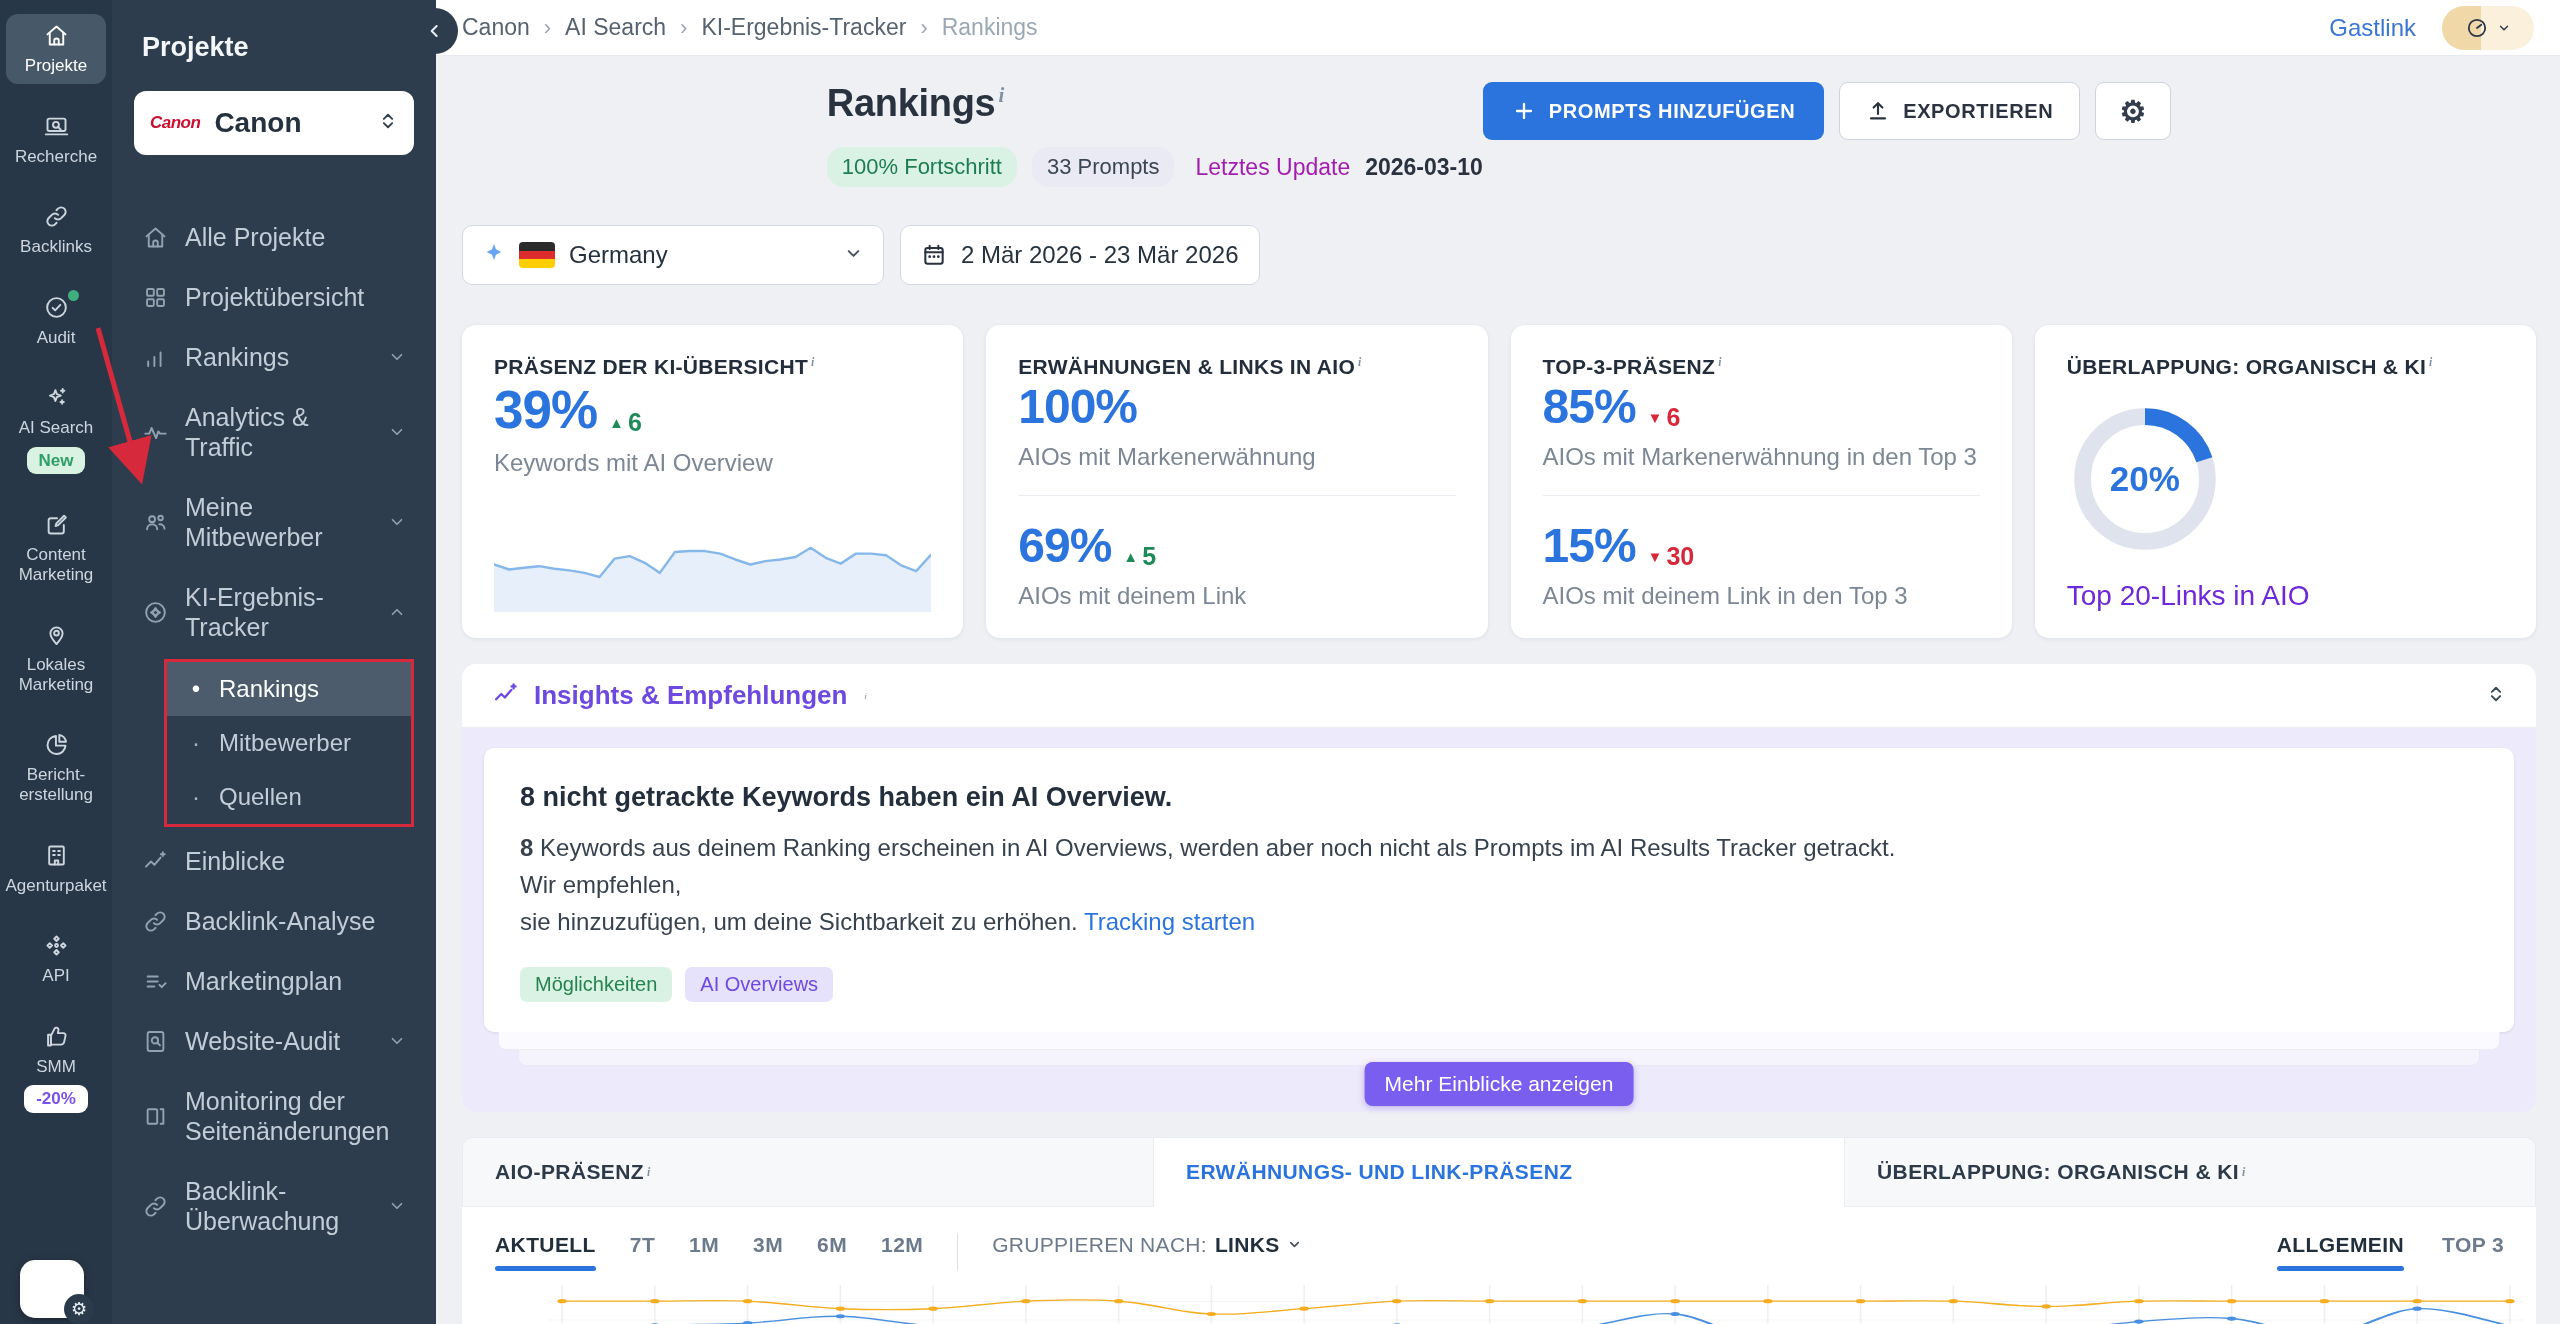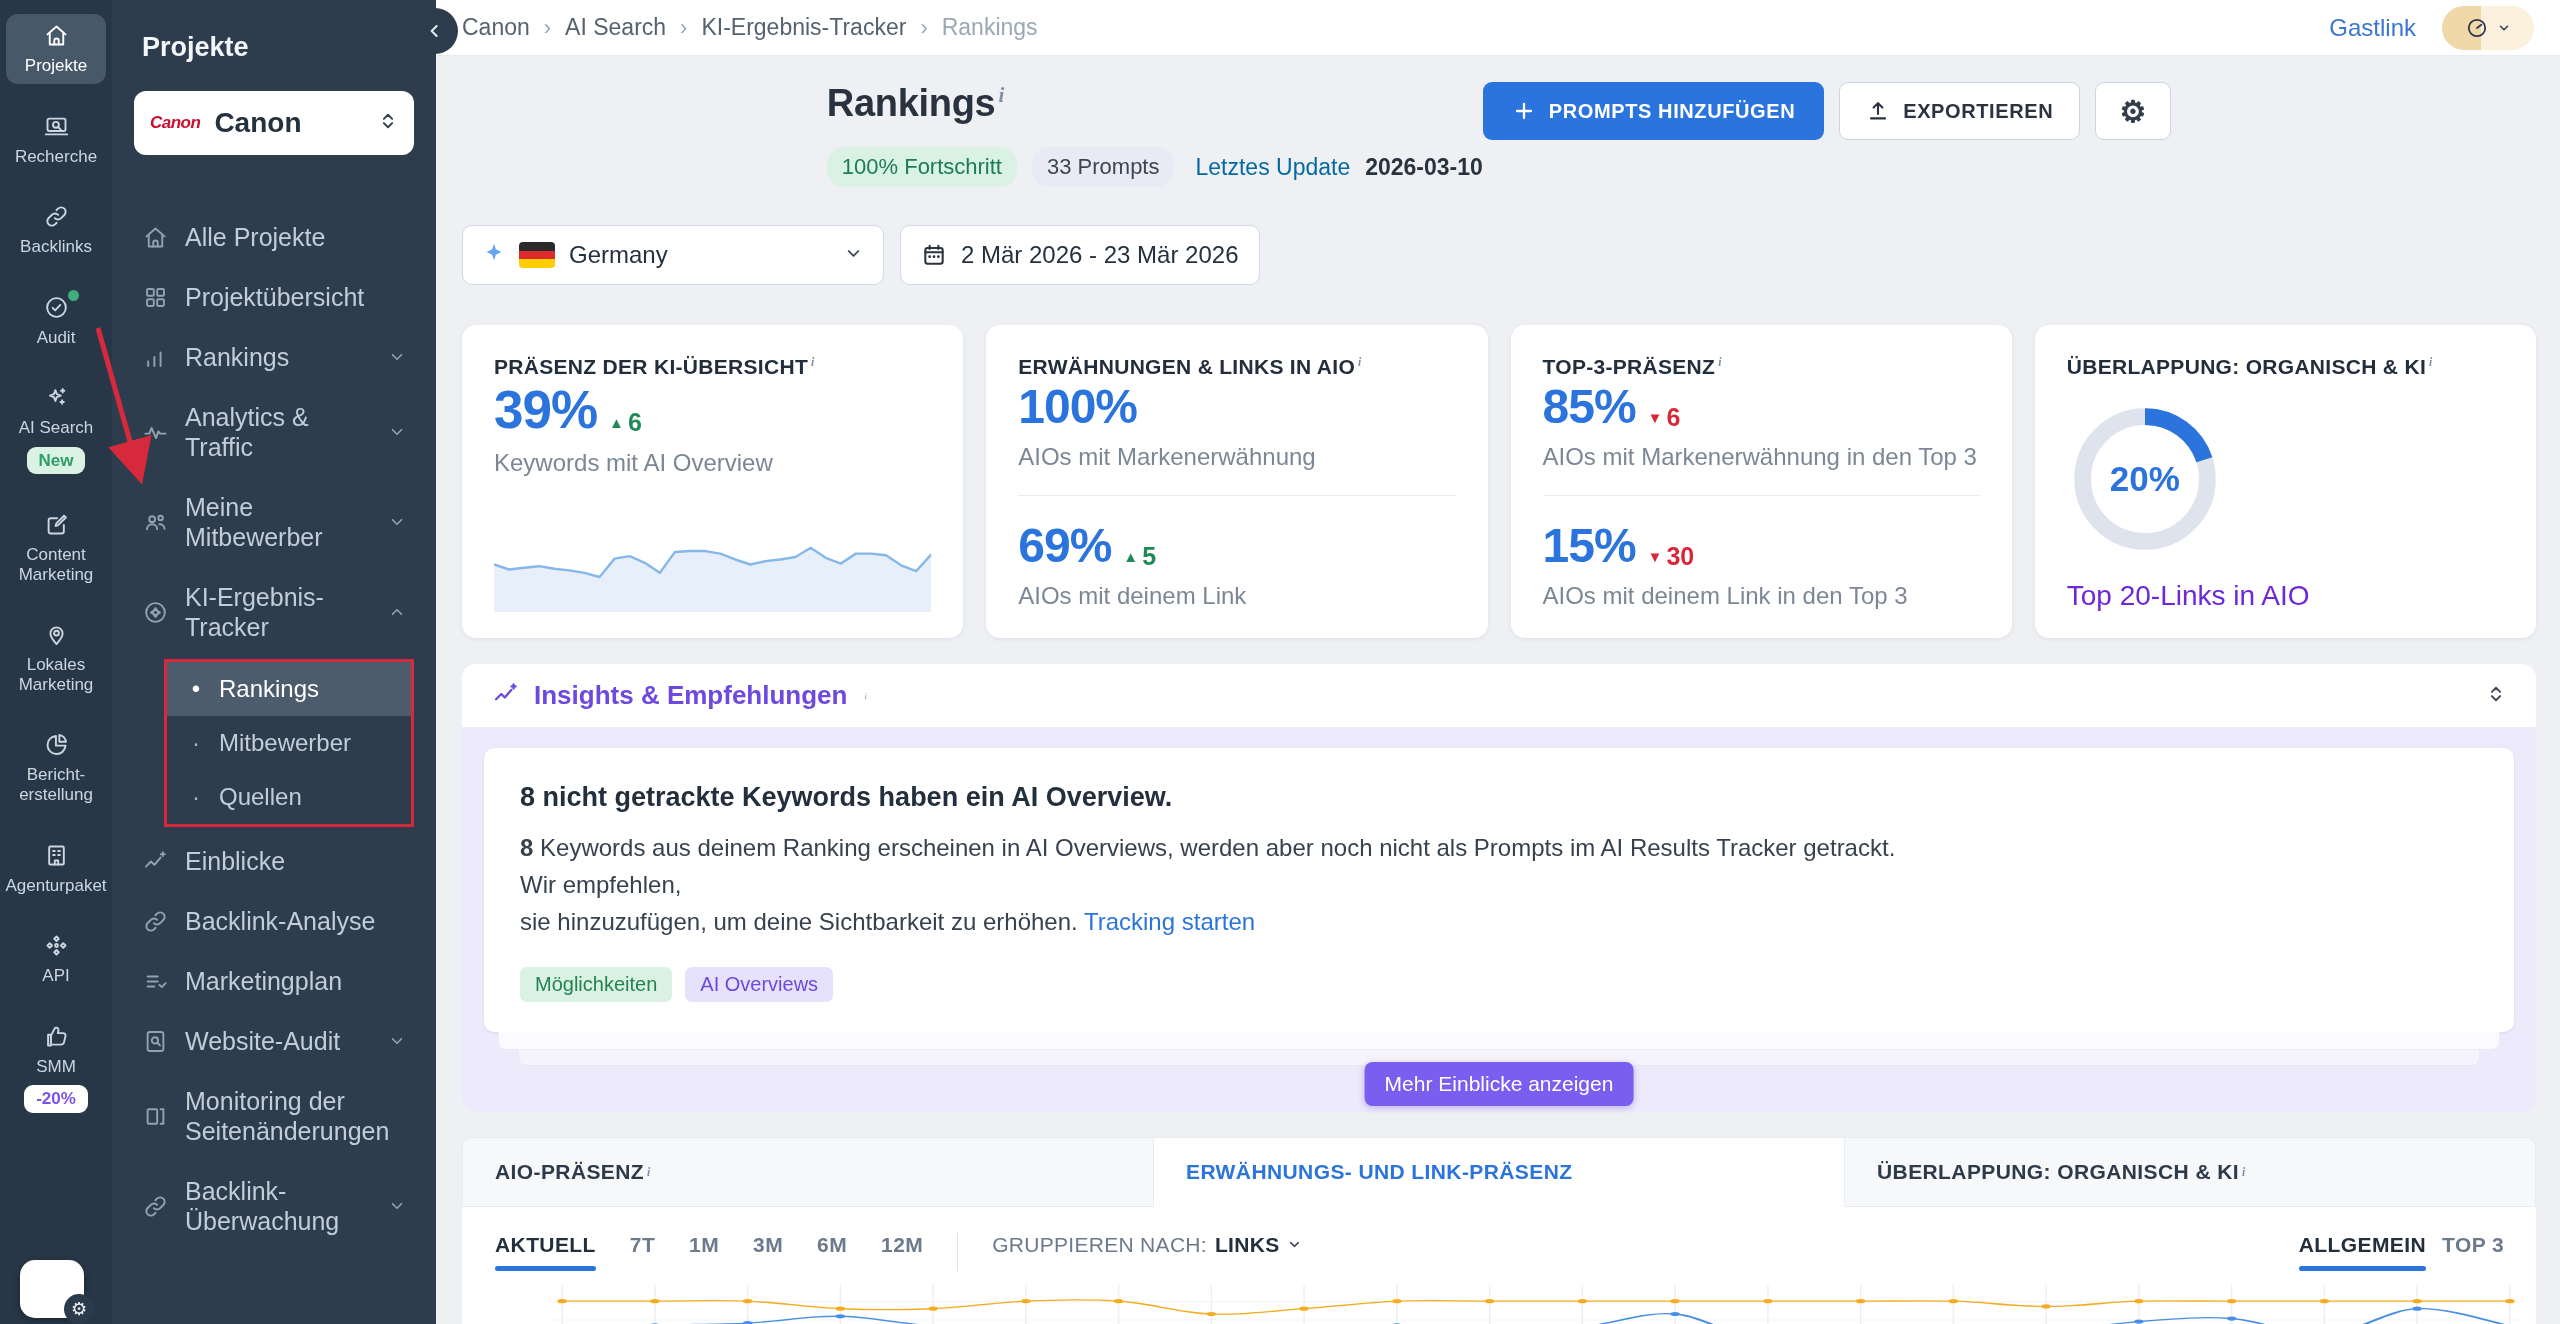--- a/index.html
+++ b/index.html
@@ -51,21 +51,21 @@
   .collapse-btn svg { width:20px; height:20px; }
 
   .page { padding:26px 24px 0 26px; flex:1; display:flex; flex-direction:column; min-height:0;}
   .header-row { display:flex; justify-content:center; align-items:flex-start; }
   .page-title { font-size:38px; font-weight:bold; color:#29323f; letter-spacing:-.3px;}
   sup.info { font-family:"Liberation Serif", serif; font-style:italic; color:#7f90a4; font-size:.55em; margin-left:3px; }
   .badge-row { display:flex; align-items:center; gap:15px; margin-top:22px; font-size:23px; }
   .pill { padding:7px 15px; border-radius:17px; font-size:22px; }
   .pill.green { background:#d9f2e3; color:#1e7d50; }
   .pill.gray { background:#e9eaf3; color:#3b4654; }
-  .update-label { color:#0369a1; margin-left:6px;}
+  .update-label { color:#a21caf; margin-left:6px;}
   .update-date { font-weight:bold; color:#29323f; }
   .action-row { display:flex; gap:15px; }
   .btn { height:58px; border-radius:9px; display:flex; align-items:center; justify-content:center; gap:13px; font-size:20px; font-weight:bold; letter-spacing:.6px; cursor:pointer; border:1px solid transparent;}
   .btn svg { width:24px; height:24px; }
   .btn.primary { background:#2b74de; color:#fff; padding:8px 28px; }
   .btn.secondary { background:#fff; color:#2b3240; border-color:#ccd4de; padding:0 26px; }
   .btn.icon-only { background:#fff; border-color:#ccd4de; width:76px; font-size:30px; color:#333e4d;}
 
   .filter-row { display:flex; gap:16px; margin-top:38px; }
   .select-box { background:#fff; border:1px solid #d2d9e2; border-radius:10px; height:60px; display:flex; align-items:center; padding:0 20px; gap:14px; font-size:24px; color:#24313f; cursor:pointer;}
@@ -122,21 +122,21 @@
   .tab:last-child { border-radius:0 10px 0 0;}
   .tab.active { background:#fff; color:#2b74de; border-bottom-color:#fff; }
   .controls { background:#fff; display:flex; align-items:center; padding:26px 32px 14px; gap:34px; font-size:21px; border-left:1px solid #fff;}
   .range { color:#6b7a8c; font-weight:bold; letter-spacing:.4px; cursor:pointer; position:relative; padding-bottom:14px;}
   .range.active { color:#22303e; }
   .range.active::after { content:""; position:absolute; left:0; right:0; bottom:0; height:5px; border-radius:3px; background:#2b74de;}
   .vdiv { width:1px; height:38px; background:#dfe3e8; }
   .group-by { display:flex; align-items:center; gap:8px; color:#6b7a8c; letter-spacing:.3px; cursor:pointer; padding-bottom:14px;}
   .group-val { color:#22303e; font-weight:bold; }
   .group-by svg { width:15px; height:15px; color:#44505e;}
-  .views { margin-left:auto; display:flex; gap:16px; }
+  .views { margin-left:auto; display:flex; gap:38px; }
   .view { color:#6b7a8c; font-weight:bold; letter-spacing:.4px; cursor:pointer; position:relative; padding-bottom:14px;}
   .view.active { color:#22303e; }
   .view.active::after { content:""; position:absolute; left:0; right:0; bottom:0; height:5px; border-radius:3px; background:#2b74de;}
   .chart-area { background:#fff; flex:1; position:relative; overflow:hidden; min-height:0;}
   .chart-svg { position:absolute; left:86px; right:12px; top:0; bottom:0; }
   .chart-svg svg { width:100%; height:100%; display:block;}
 
   .annotation-arrow { position:absolute; left:88px; top:318px; z-index:6; pointer-events:none;}
 </style>
 </head>

